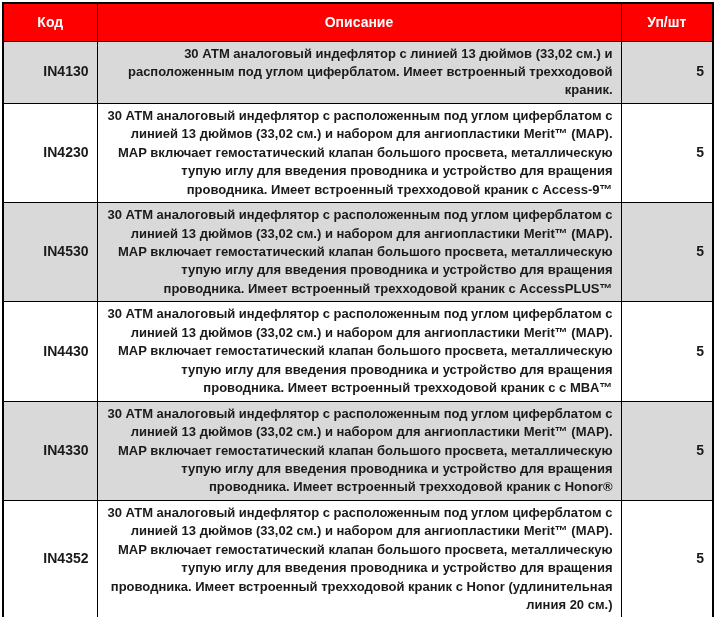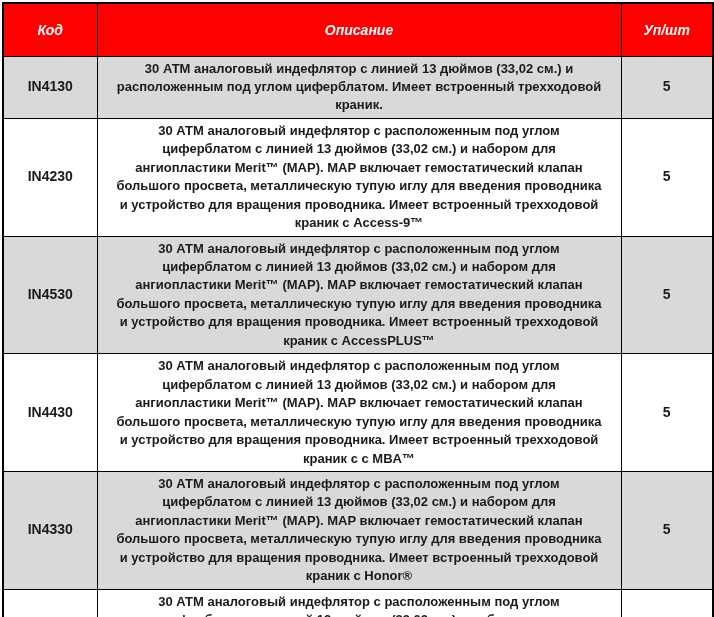--- a/index.html
+++ b/index.html
@@ -31,33 +31,34 @@
   }
   col.c-code { width: 94px; }
   col.c-desc { width: 524px; }
   col.c-pack { width: 92px; }
   th, td {
     border: 1px solid var(--border);
     text-align: center;
     vertical-align: middle;
     color: var(--text);
   }
-  thead tr { height: 53px; font-style: italic; }
+  thead tr { height: 38px; }
   thead th {
     background: var(--header-bg);
     color: var(--header-text);
     font-size: 14px;
     font-weight: bold;
   }
   tbody td {
     font-size: 13px;
     font-weight: bold;
     line-height: 1.42;
-    padding: 3px 16px;
+    padding: 3px 8px;
     background: var(--row-plain);
+    text-align: right;
   }
   tbody tr.shaded td { background: var(--row-shaded); }
   tbody tr { height: 94px; }
   tbody tr:first-child { height: 61px; }
   tbody tr:last-child { height: 105px; }
   td.code, td.pack { font-size: 14px; }
 </style>
 </head>
 <body>
 

